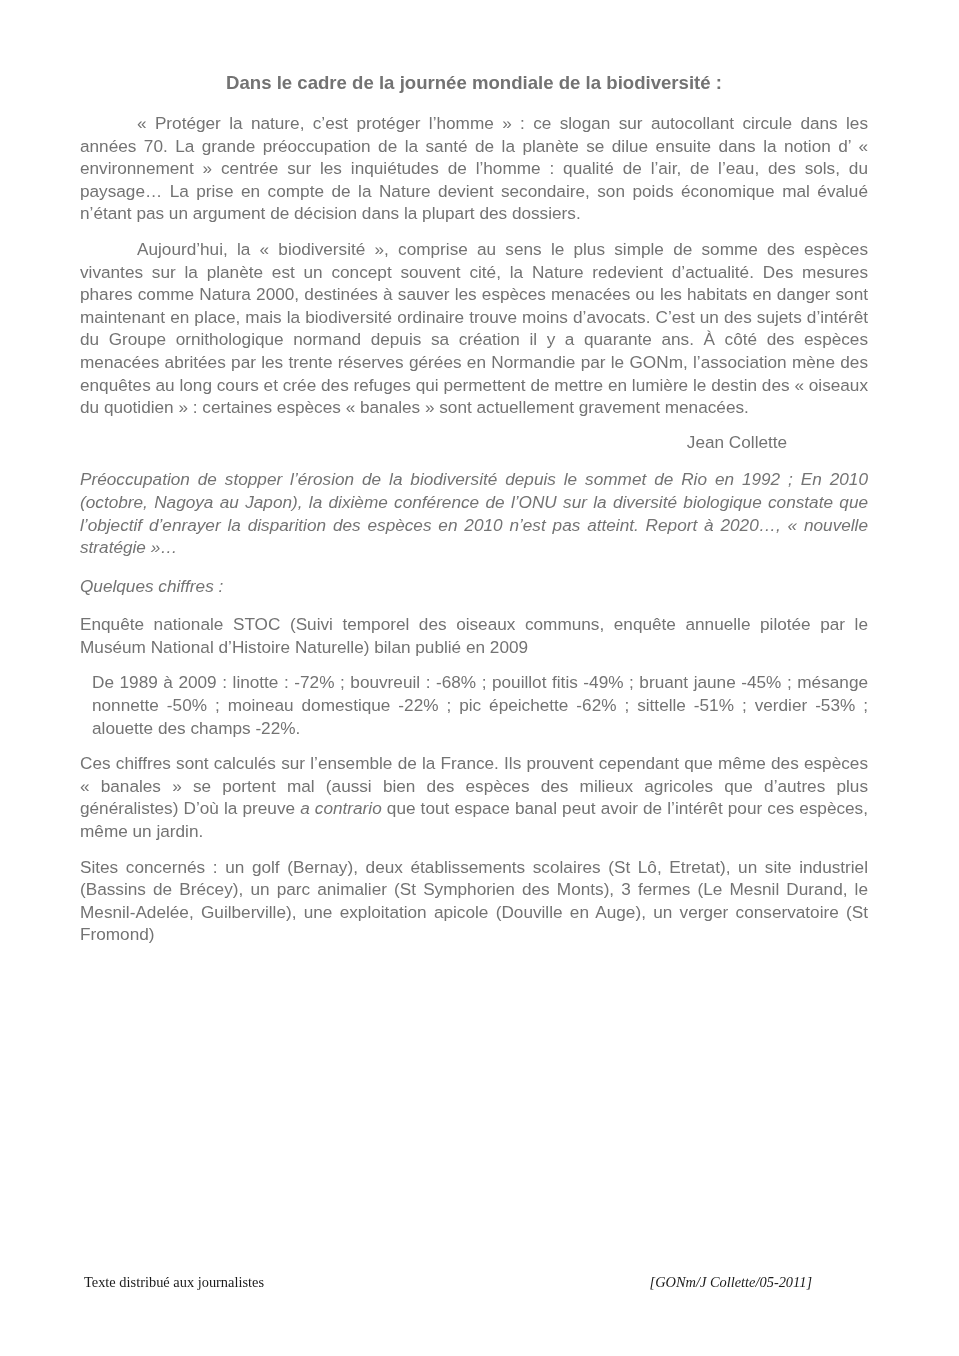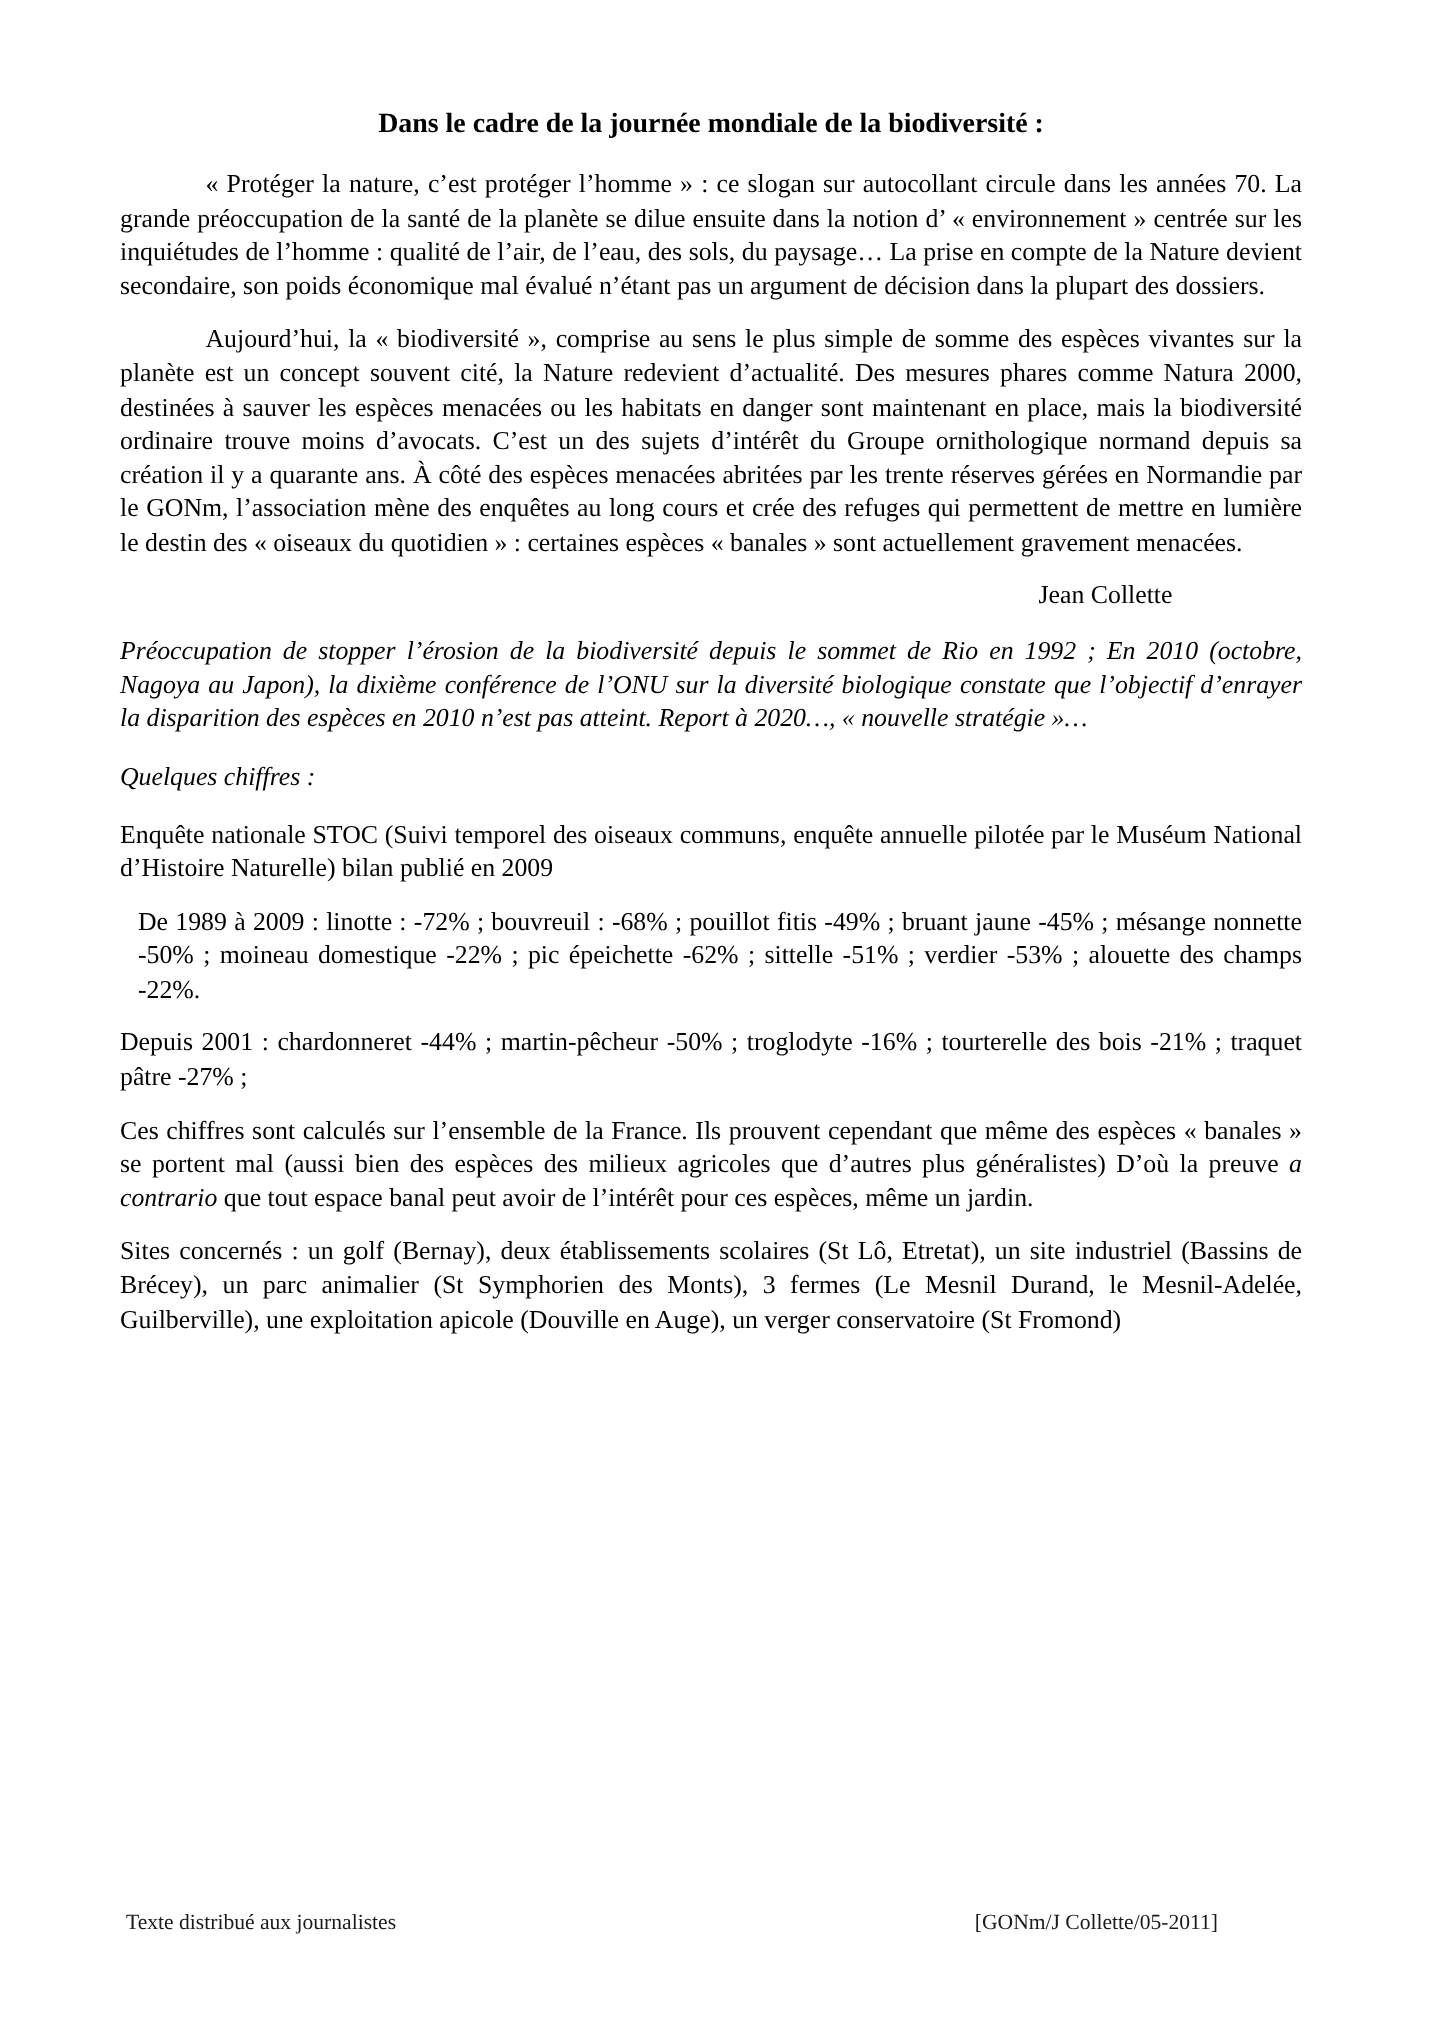--- a/index.html
+++ b/index.html
@@ -1,20 +1,20 @@
 <!DOCTYPE html>
 <html><head>
 <meta charset="utf-8">
 <style>
   html, body { margin: 0; padding: 0; background: #ffffff; }
   body { width: 959px; height: 1356px; position: relative; overflow: hidden; }
   .page {
     position: absolute; left: 68px; top: 62px; width: 812px;
-    font-family: Liberation Serif, serif;
-    color: #000000;
+    font-family: Liberation Sans, sans-serif;
+    color: #737373;
     font-size: 17.2px;
     line-height: 22.6px;
   }
   .title {
     text-align: center; font-weight: bold; font-size: 18.6px;
     line-height: 22px; margin: 10px 0 14px 0;
   }
   .title.italic { font-style: italic; }
   .title.t1 { margin-top: 10px; }
   p { margin: 12px; text-align: justify; }
@@ -22,38 +22,37 @@
   .sp { margin-top: 13px; }
   .author { text-align: center; padding-left: 526px; margin-top: 11px; }
   .it { font-style: italic; }
   .boldit { font-style: italic; font-weight: bold; }
   .stats { padding-left: 12px; }
   .footer {
     position: absolute; left: 72px; top: 1274px; width: 740px;
     font-family: "Liberation Serif", serif; font-size: 14.4px; color: #1a1a1a;
   }
   .footer .left { position: absolute; left: 12px; top: 0; }
-  .footer .right { position: absolute; right: 0; top: 0; }
+  .footer .right { position: absolute; right: 0; top: 0; font-style: italic; }
 </style>
 </head>
 <body>
 
 <div class="page">
   <div class="title t1">Dans le cadre de la journée mondiale de la biodiversité :</div>
 
   <p class="indent" style="margin-top:18px">« Protéger la nature, c’est protéger l’homme » : ce slogan sur autocollant circule dans les années 70. La grande préoccupation de la santé de la planète se dilue ensuite dans la notion d’ « environnement » centrée sur les inquiétudes de l’homme : qualité de l’air, de l’eau, des sols, du paysage… La prise en compte de la Nature devient secondaire, son poids économique mal évalué n’étant pas un argument de décision dans la plupart des dossiers.</p>
   <p class="indent sp">Aujourd’hui, la « biodiversité », comprise au sens le plus simple de somme des espèces vivantes sur la planète est un concept souvent cité, la Nature redevient d’actualité. Des mesures phares comme Natura 2000, destinées à sauver les espèces menacées ou les habitats en danger sont maintenant en place, mais la biodiversité ordinaire trouve moins d’avocats. C’est un des sujets d’intérêt du Groupe ornithologique normand depuis sa création il y a quarante ans. À côté des espèces menacées abritées par les trente réserves gérées en Normandie par le GONm, l’association mène des enquêtes au long cours et crée des refuges qui permettent de mettre en lumière le destin des « oiseaux du quotidien » : certaines espèces « banales » sont actuellement gravement menacées.</p>
   <p class="author">Jean Collette</p>
 
   <p class="it sp" style="margin-top:15px">Préoccupation de stopper l’érosion de la biodiversité depuis le sommet de Rio en 1992 ; En 2010 (octobre, Nagoya au Japon), la dixième conférence de l’ONU sur la diversité biologique constate que l’objectif  d’enrayer la disparition des espèces en 2010 n’est pas atteint. Report à 2020…, « nouvelle stratégie »…</p>
 
   <p class="it sp" style="margin-top:16px">Quelques chiffres :</p>
   <p class="sp" style="margin-top:16px">Enquête nationale STOC (Suivi temporel des oiseaux communs, enquête annuelle pilotée par le Muséum National d’Histoire Naturelle) bilan publié en 2009</p>
   <p class="stats sp">De 1989 à 2009 : linotte : -72% ; bouvreuil : -68% ; pouillot fitis -49% ; bruant jaune -45% ; mésange nonnette -50% ; moineau domestique -22% ; pic épeichette -62% ; sittelle -51% ; verdier -53% ; alouette des champs -22%.</p>
-  <p class="sp">Depuis 2001 : chardonneret -44% ; martin-pêcheur -50% ; troglodyte -16% ; tourterelle des bois -21% ; traquet pâtre -27% ;</p>
   <p class="sp"><span>Ces chiffres sont calculés sur l’ensemble de la France. Ils prouvent cependant que même des espèces « banales » se portent mal (aussi bien des espèces des milieux agricoles que d’autres plus généralistes) D’où la preuve </span><span class="it">a contrario</span><span> que tout espace banal peut avoir de l’intérêt pour ces espèces, même un jardin.</span></p>
 
   <p class="sp">Sites concernés : un golf (Bernay), deux établissements scolaires (St Lô, Etretat), un site industriel (Bassins de Brécey), un parc animalier (St Symphorien des Monts), 3 fermes (Le Mesnil Durand, le Mesnil-Adelée, Guilberville), une exploitation apicole (Douville en Auge), un verger conservatoire (St Fromond)</p>
 </div>
 
 <div class="footer">
   <span class="left">Texte distribué aux journalistes</span>
   <span class="right">[GONm/J Collette/05-2011]</span>
 </div>
 

